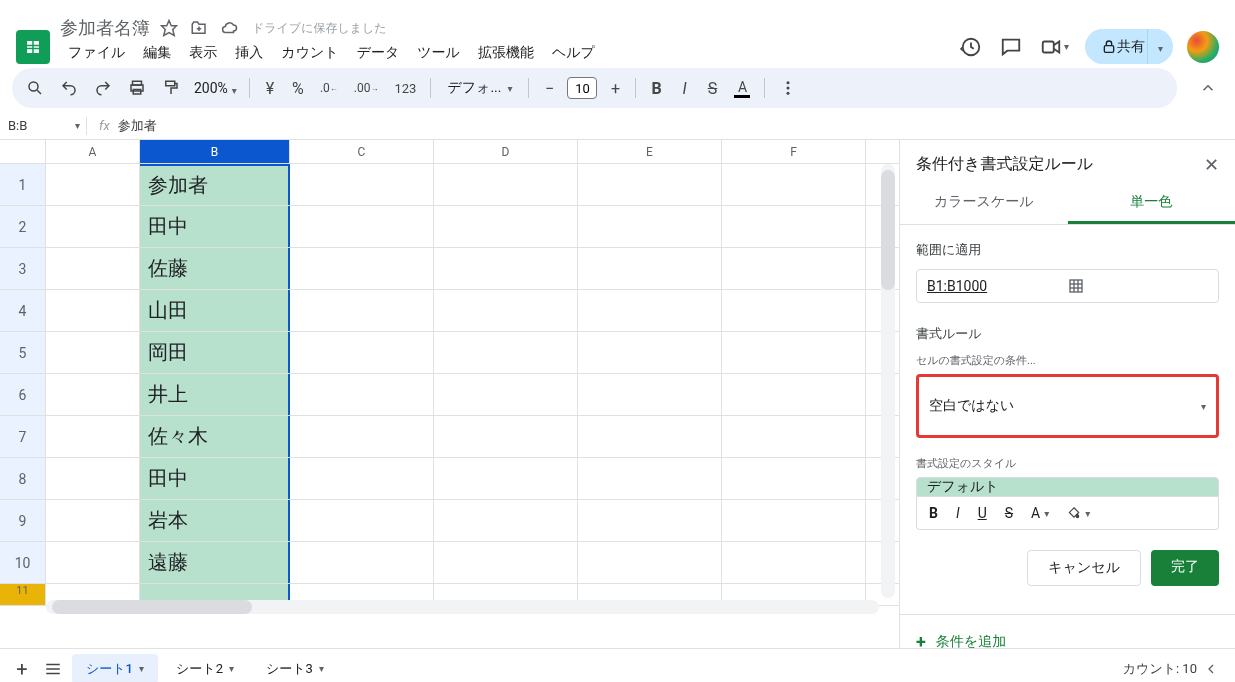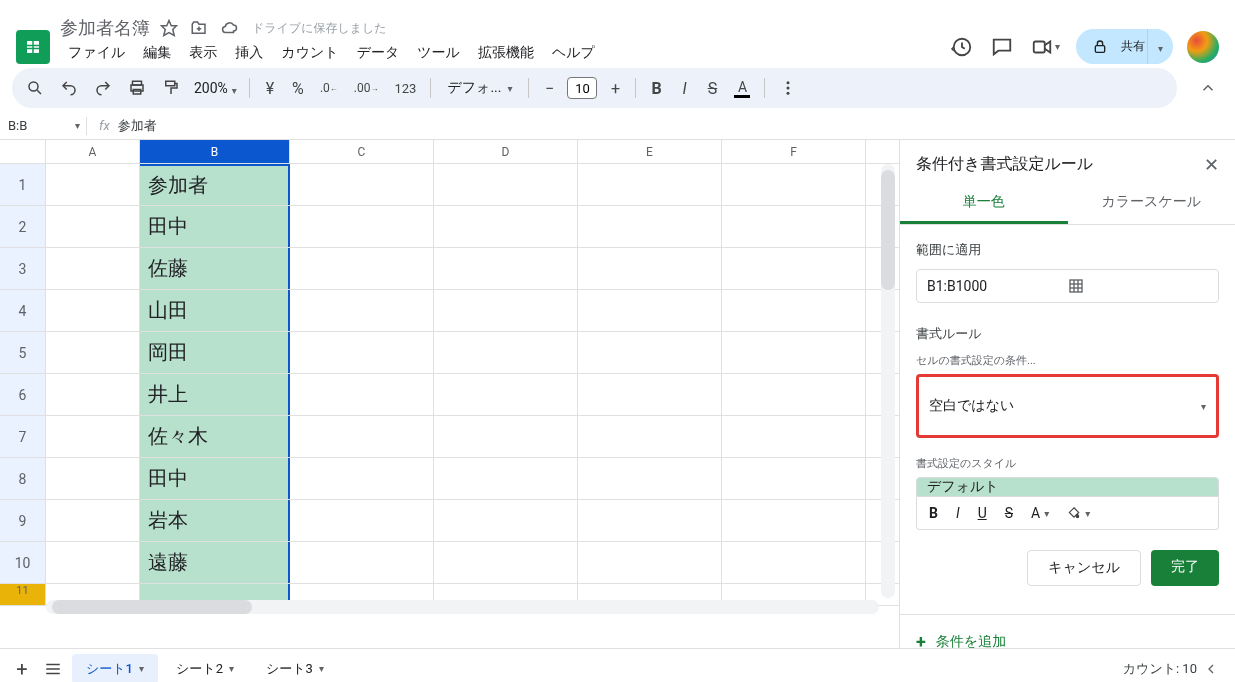--- a/index.html
+++ b/index.html
@@ -10,21 +10,21 @@
 .logo-box { width: 34px; height: 34px; background: #0f9d58; border-radius: 4px; display: flex; align-items: center; justify-content: center; margin-right: 10px; }
 .logo-box svg { fill: #fff; }
 .title-area { flex: 1; }
 .title-row { display: flex; align-items: center; gap: 8px; }
 .doc-title { font-size: 18px; color: #5f6368; }
 .icon-btn { color: #5f6368; cursor: pointer; padding: 2px; border-radius: 4px; }
 .drive-msg { font-size: 12px; color: #9aa0a6; margin-left: 4px; }
 .menu-row { display: flex; gap: 2px; margin-top: 2px; }
 .menu-item { font-size: 14px; padding: 2px 8px; border-radius: 4px; cursor: pointer; color: #202124; }
 .header-right { display: flex; align-items: center; gap: 14px; }
-.share-btn { display: flex; align-items: center; gap: 13px; background: #c2e7ff; border-radius: 20px 0 0 20px; padding: 8px 14px 8px 16px; font-size: 12px; font-weight: 500; cursor: pointer; }
+.share-btn { display: flex; align-items: center; gap: 0; background: #c2e7ff; border-radius: 20px 0 0 20px; padding: 8px 14px 8px 16px; font-size: 14px; font-weight: 500; cursor: pointer; }
 .share-dropdown { background: #c2e7ff; border-radius: 0 20px 20px 0; padding: 8px 10px; margin-left: -12px; cursor: pointer; border-left: 1px solid #a8d5f0; }
 .avatar { width: 32px; height: 32px; border-radius: 50%; background: radial-gradient(circle at 30% 30%, #e74c3c, #f39c12, #27ae60, #2980b9); }
 
 
 .toolbar { display: flex; align-items: center; gap: 4px; padding: 4px 8px; margin: 4px 12px; height: 40px; background: #edf2fa; border-radius: 24px; }
 .tb-btn { padding: 6px; border-radius: 4px; cursor: pointer; display: flex; align-items: center; justify-content: center; color: #444746; min-width: 24px; }
 .tb-sep { width: 1px; height: 20px; background: #c7c7c7; margin: 0 4px; }
 .zoom-box { display: flex; align-items: flex-end; gap: 4px; padding: 2px 4px; font-size: 14px; }
 .font-box { display: flex; align-items: center; gap: 6px; padding: 2px 8px; font-size: 14px; }
 .size-box { display: flex; align-items: center; gap: 6px; }
@@ -68,21 +68,21 @@
 
 .sidebar { width: 336px; border-left: 1px solid #e0e0e0; padding: 0; overflow-y: auto; }
 .panel-header { display: flex; align-items: center; justify-content: space-between; padding: 14px 16px 8px 16px; font-size: 16px; }
 .panel-close { cursor: pointer; color: #5f6368; font-size: 18px; }
 .tabs { display: flex; border-bottom: 1px solid #e0e0e0; }
 .tab { flex: 1; text-align: center; padding: 10px; font-size: 14px; cursor: pointer; color: #5f6368; }
 .tab.active { color: #188038; border-bottom: 3px solid #188038; font-weight: 500; }
 .panel-body { padding: 16px; }
 .section-label { font-size: 13px; color: #3c4043; margin-bottom: 10px; }
 .range-input { display: flex; align-items: center; border: 1px solid #dadce0; border-radius: 4px; padding: 8px 10px; font-size: 14px; margin-bottom: 22px; }
-.range-input span { flex: 1; }
+.range-input span { flex: 1; text-decoration: underline; }
 .grid-icon { color: #5f6368; }
 .sub-label { font-size: 11px; color: #5f6368; margin-bottom: 6px; }
 .dropdown { display: flex; align-items: center; justify-content: space-between; border: 3px solid #e53935; border-radius: 4px; padding: 20px 10px; font-size: 14px; margin-bottom: 18px; }
 .style-preview { background: #b7e1cd; border: 1px solid #dadce0; border-radius: 4px 4px 0 0; padding: 0 10px; font-size: 14px; }
 .style-toolbar { display: flex; gap: 2px; border: 1px solid #dadce0; border-top: none; border-radius: 0 0 4px 4px; padding: 4px; }
 .st-btn { padding: 4px 8px; cursor: pointer; font-size: 14px; display: flex; align-items: center; gap: 2px; }
 .btn-row { display: flex; justify-content: flex-end; gap: 10px; margin-top: 20px; }
 .btn { padding: 8px 20px; border-radius: 4px; font-size: 14px; cursor: pointer; border: 1px solid #dadce0; background: #fff; }
 .btn.primary { background: #188038; color: #fff; border: none; }
 .add-rule { display: flex; align-items: center; gap: 10px; color: #188038; padding: 16px; font-size: 14px; cursor: pointer; border-top: 1px solid #e0e0e0; margin-top: 12px; }
@@ -385,22 +385,22 @@
         <div class="hscroll-thumb"></div>
       </div>
   </div>
 
   <div class="sidebar">
     <div class="panel-header">
       <span>条件付き書式設定ルール</span>
       <span class="panel-close">✕</span>
     </div>
     <div class="tabs">
+      <div class="tab">カラースケール</div>
       <div class="tab active">単一色</div>
-      <div class="tab">カラースケール</div>
     </div>
     <div class="panel-body">
       <div class="section-label">範囲に適用</div>
       <div class="range-input">
         <span>B1:B1000</span>
         <span class="grid-icon">
             <svg width="16" height="16" viewBox="0 0 24 24" fill="none" stroke="#5f6368" stroke-width="2">
               <rect x="3" y="3" width="18" height="18"></rect>
               <line x1="3" y1="9" x2="21" y2="9"></line>
               <line x1="3" y1="15" x2="21" y2="15"></line>

